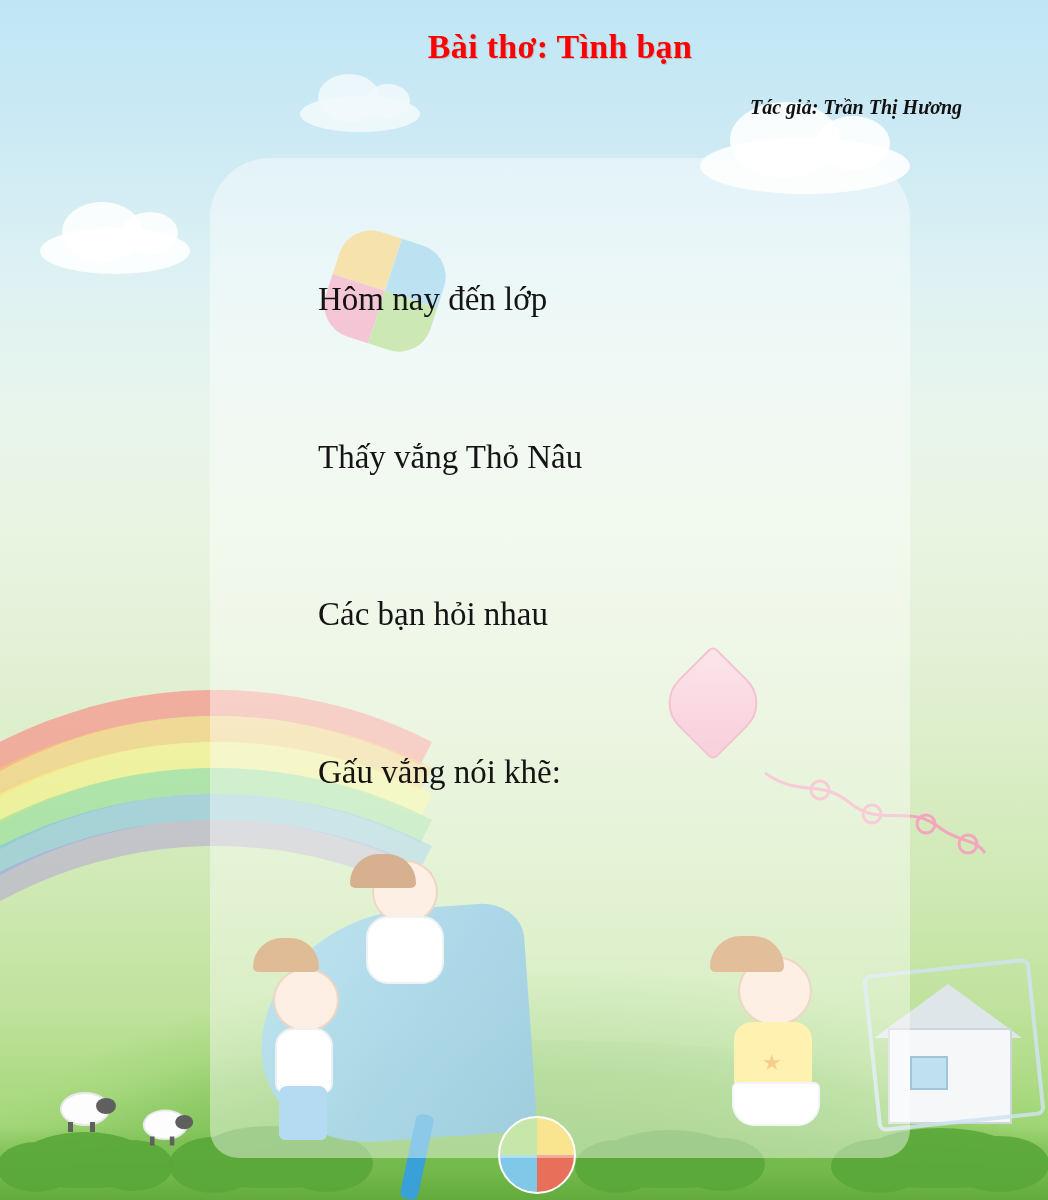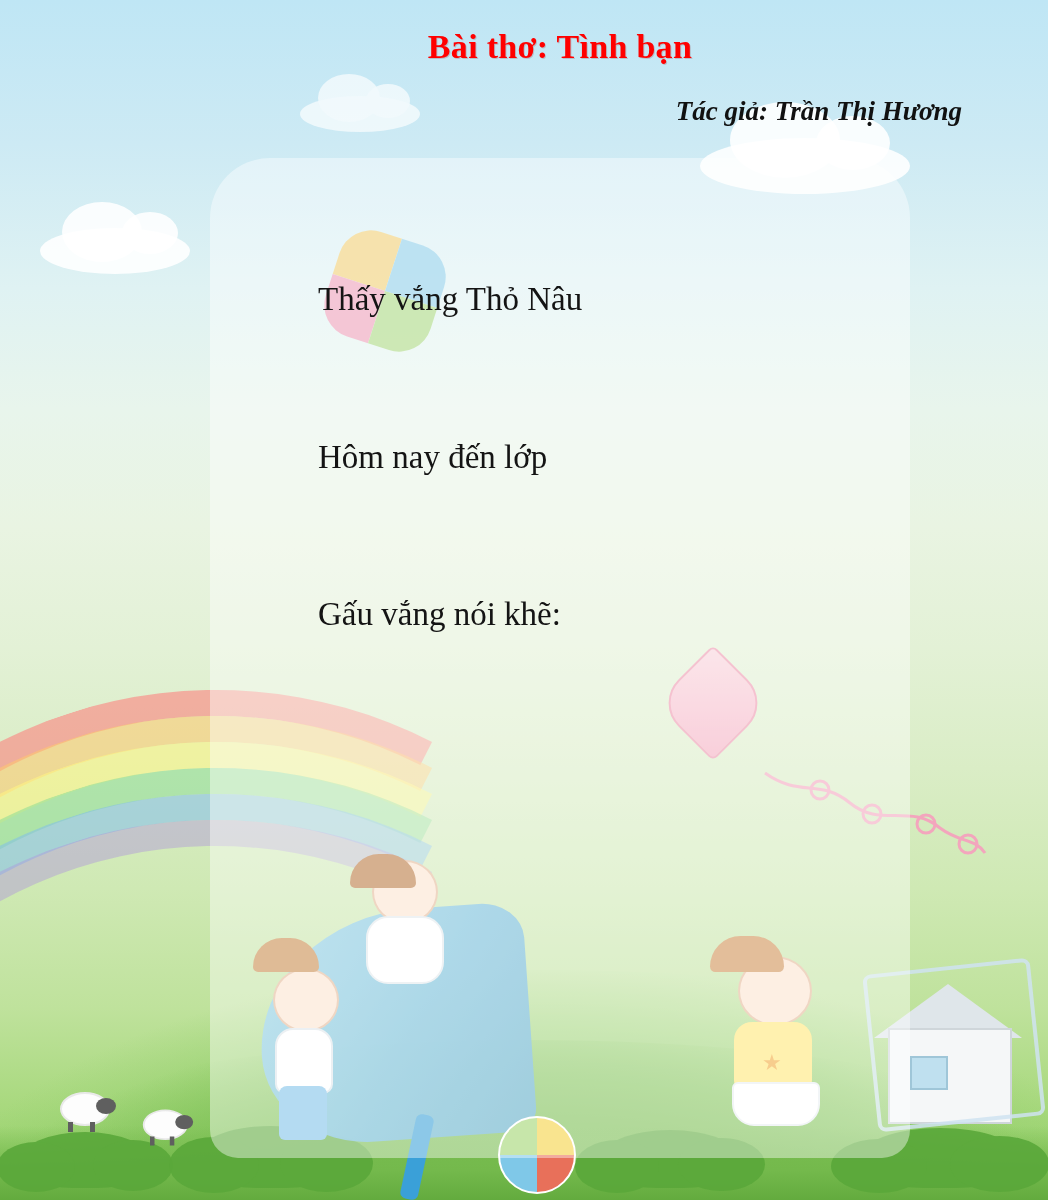--- a/index.html
+++ b/index.html
@@ -286,21 +286,21 @@
     letter-spacing: .3px;
     text-shadow: 1px 1px 0 rgba(120,0,0,.18);
     padding-left: 36px;
   }
   .author {
     position: absolute;
     top: 96px;
     right: 86px;
     font-style: italic;
     font-weight: bold;
-    font-size: 27px;
+    font-size: 20px;
     color: #111111;
   }
   .poem {
     position: absolute;
     left: 318px;
     top: 168px;
     width: 640px;
     font-size: 33px;
     line-height: 52.5px;
     color: #141414;
@@ -394,22 +394,23 @@
 
   <div class="ball"></div>
   <div class="shovel"></div>
 
   <div class="poem-panel"></div>
 
   <div class="title">Bài thơ: Tình bạn</div>
   <div class="author">Tác giả: Trần Thị Hương</div>
 
   <div class="poem">
+    <span class="line">Hôm nay đến lớp</span>
     <span class="line">Thấy vắng Thỏ Nâu</span>
-    <span class="line">Hôm nay đến lớp</span>
+    <span class="line">Các bạn hỏi nhau</span>
     <span class="line">Gấu vắng nói khẽ:</span>
     
     
     
     
     
     
     
     
     

